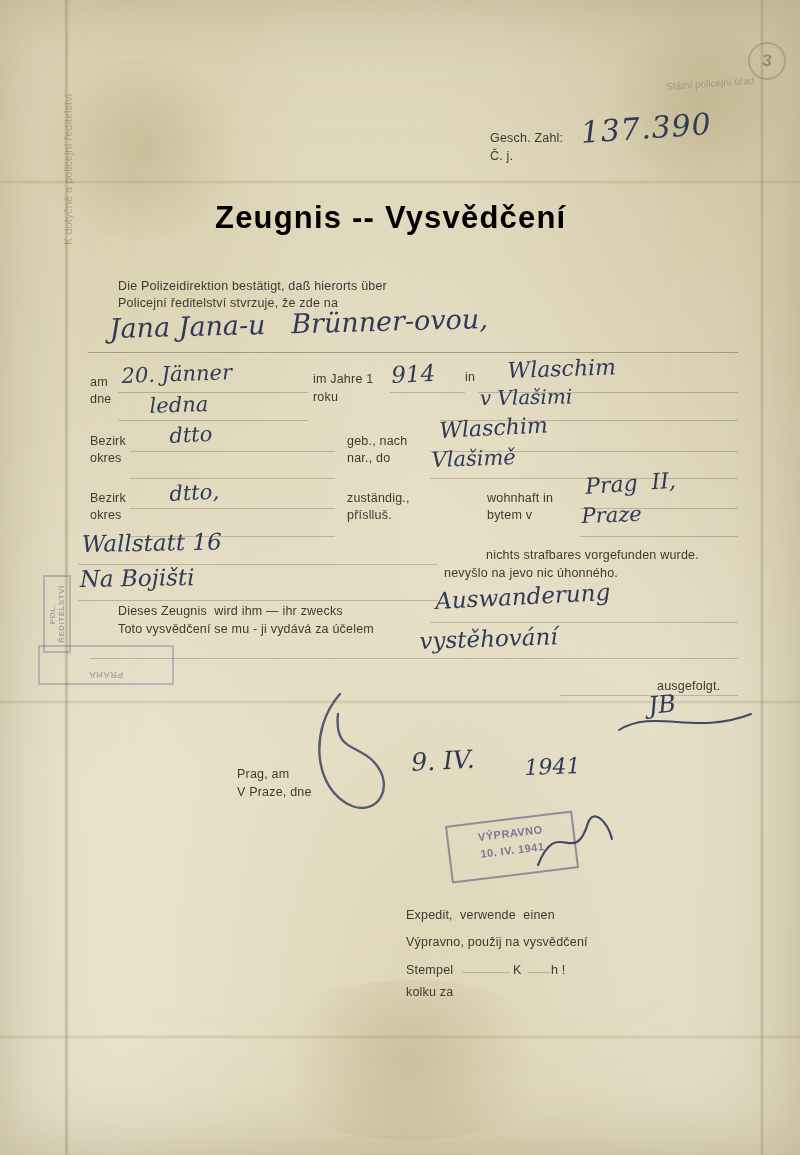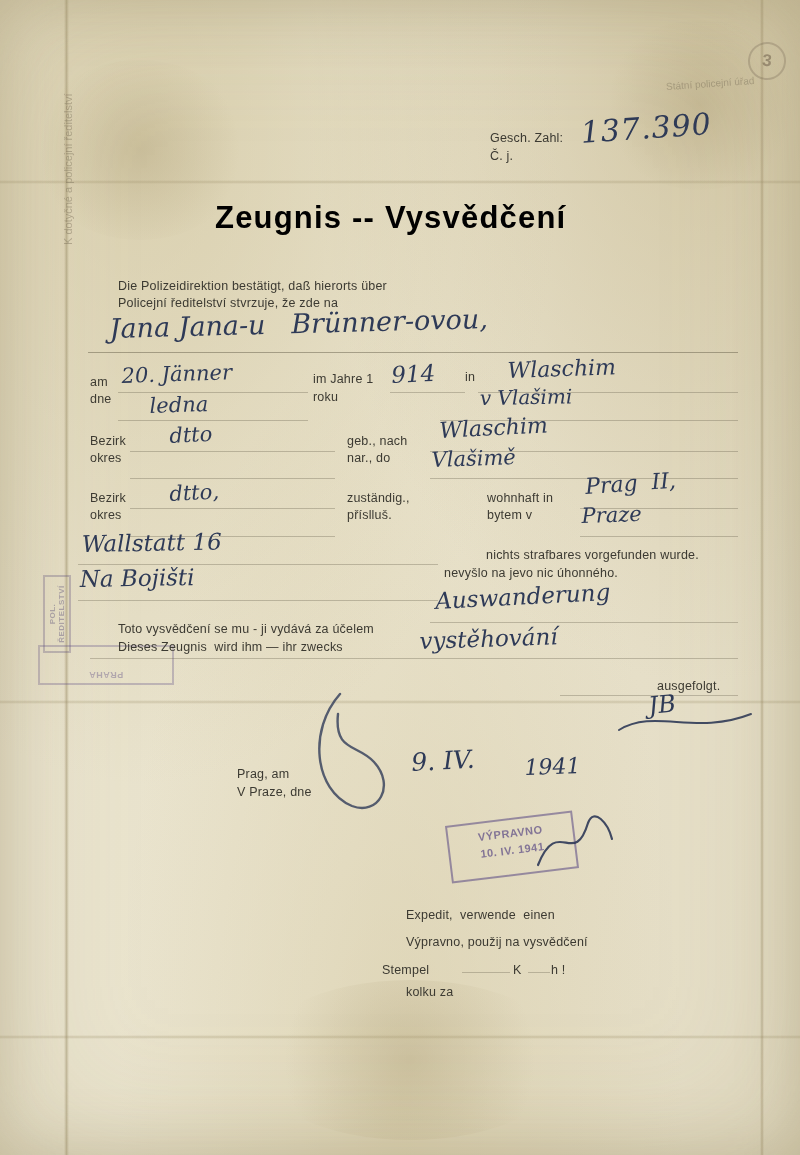--- a/index.html
+++ b/index.html
@@ -175,21 +175,21 @@
   <div class="hw ink" style="left:582px;top:504px;font-size:21px;transform:rotate(-2deg);">Praze</div>
 
   <div class="line soft" style="left:78px;top:564px;width:360px;"></div>
   <div class="line soft" style="left:78px;top:600px;width:360px;"></div>
   <div class="hw ink" style="left:82px;top:531px;font-size:23px;transform:rotate(-1deg);">Wallstatt 16</div>
   <div class="hw ink" style="left:80px;top:566px;font-size:23px;transform:rotate(-1deg);">Na Bojišti</div>
 
   <div class="pr" style="left:444px;top:548px;padding-left:42px;">nichts strafbares vorgefunden wurde.</div>
   <div class="pr" style="left:444px;top:566px;">nevyšlo na jevo nic úhonného.</div>
 
-  <div class="pr" style="left:118px;top:640px;">Dieses Zeugnis  wird ihm — ihr zwecks</div>
+  <div class="pr" style="left:118px;top:604px;">Dieses Zeugnis  wird ihm — ihr zwecks</div>
   <div class="pr" style="left:118px;top:622px;">Toto vysvědčení se mu - ji vydává za účelem</div>
   <div class="line soft" style="left:430px;top:622px;width:308px;"></div>
   <div class="line soft" style="left:90px;top:658px;width:648px;"></div>
 
   <div class="hw ink" style="left:436px;top:588px;font-size:23px;transform:rotate(-3deg);">Auswanderung</div>
   <div class="hw ink" style="left:420px;top:628px;font-size:23px;transform:rotate(-2deg);">vystěhování</div>
 
   <div class="pr" style="left:657px;top:679px;">ausgefolgt.</div>
   <div class="line soft" style="left:560px;top:695px;width:178px;"></div>
   <div class="hw ink" style="left:650px;top:692px;font-size:24px;transform:rotate(-6deg);">JB</div>
@@ -209,21 +209,21 @@
   <div class="stamp violet" style="left:448px;top:818px;width:112px;height:46px;transform:rotate(-7deg);line-height:17px;padding-top:5px;">
     <div>VÝPRAVNO</div>
     <div>10. IV. 1941</div>
   </div>
   <svg class="sigswirl" style="left:528px;top:805px;width:90px;height:70px" viewBox="0 0 90 70">
     <path d="M10 60 C 30 10, 46 64, 60 18 C 66 2, 80 18, 84 34" stroke="#2f3a58" stroke-width="2.2" fill="none" stroke-linecap="round"></path>
   </svg>
 
   <div class="pr" style="left:406px;top:908px;">Expedit,  verwende  einen</div>
   <div class="pr" style="left:406px;top:935px;">Výpravno, použij na vysvědčení</div>
-  <div class="pr" style="left:382px;top:963px;text-align:center;">Stempel</div>
+  <div class="pr" style="left:406px;top:963px;text-align:center;">Stempel</div>
   <div class="pr" style="left:513px;top:963px;">K</div>
   <div class="pr" style="left:551px;top:963px;">h !</div>
   <div class="pr" style="left:406px;top:985px;">kolku za</div>
   <div class="line soft" style="left:462px;top:972px;width:48px;"></div>
   <div class="line soft" style="left:528px;top:972px;width:22px;"></div>
 
 </div>
 
 <div class="edge-shadow"></div>
 

